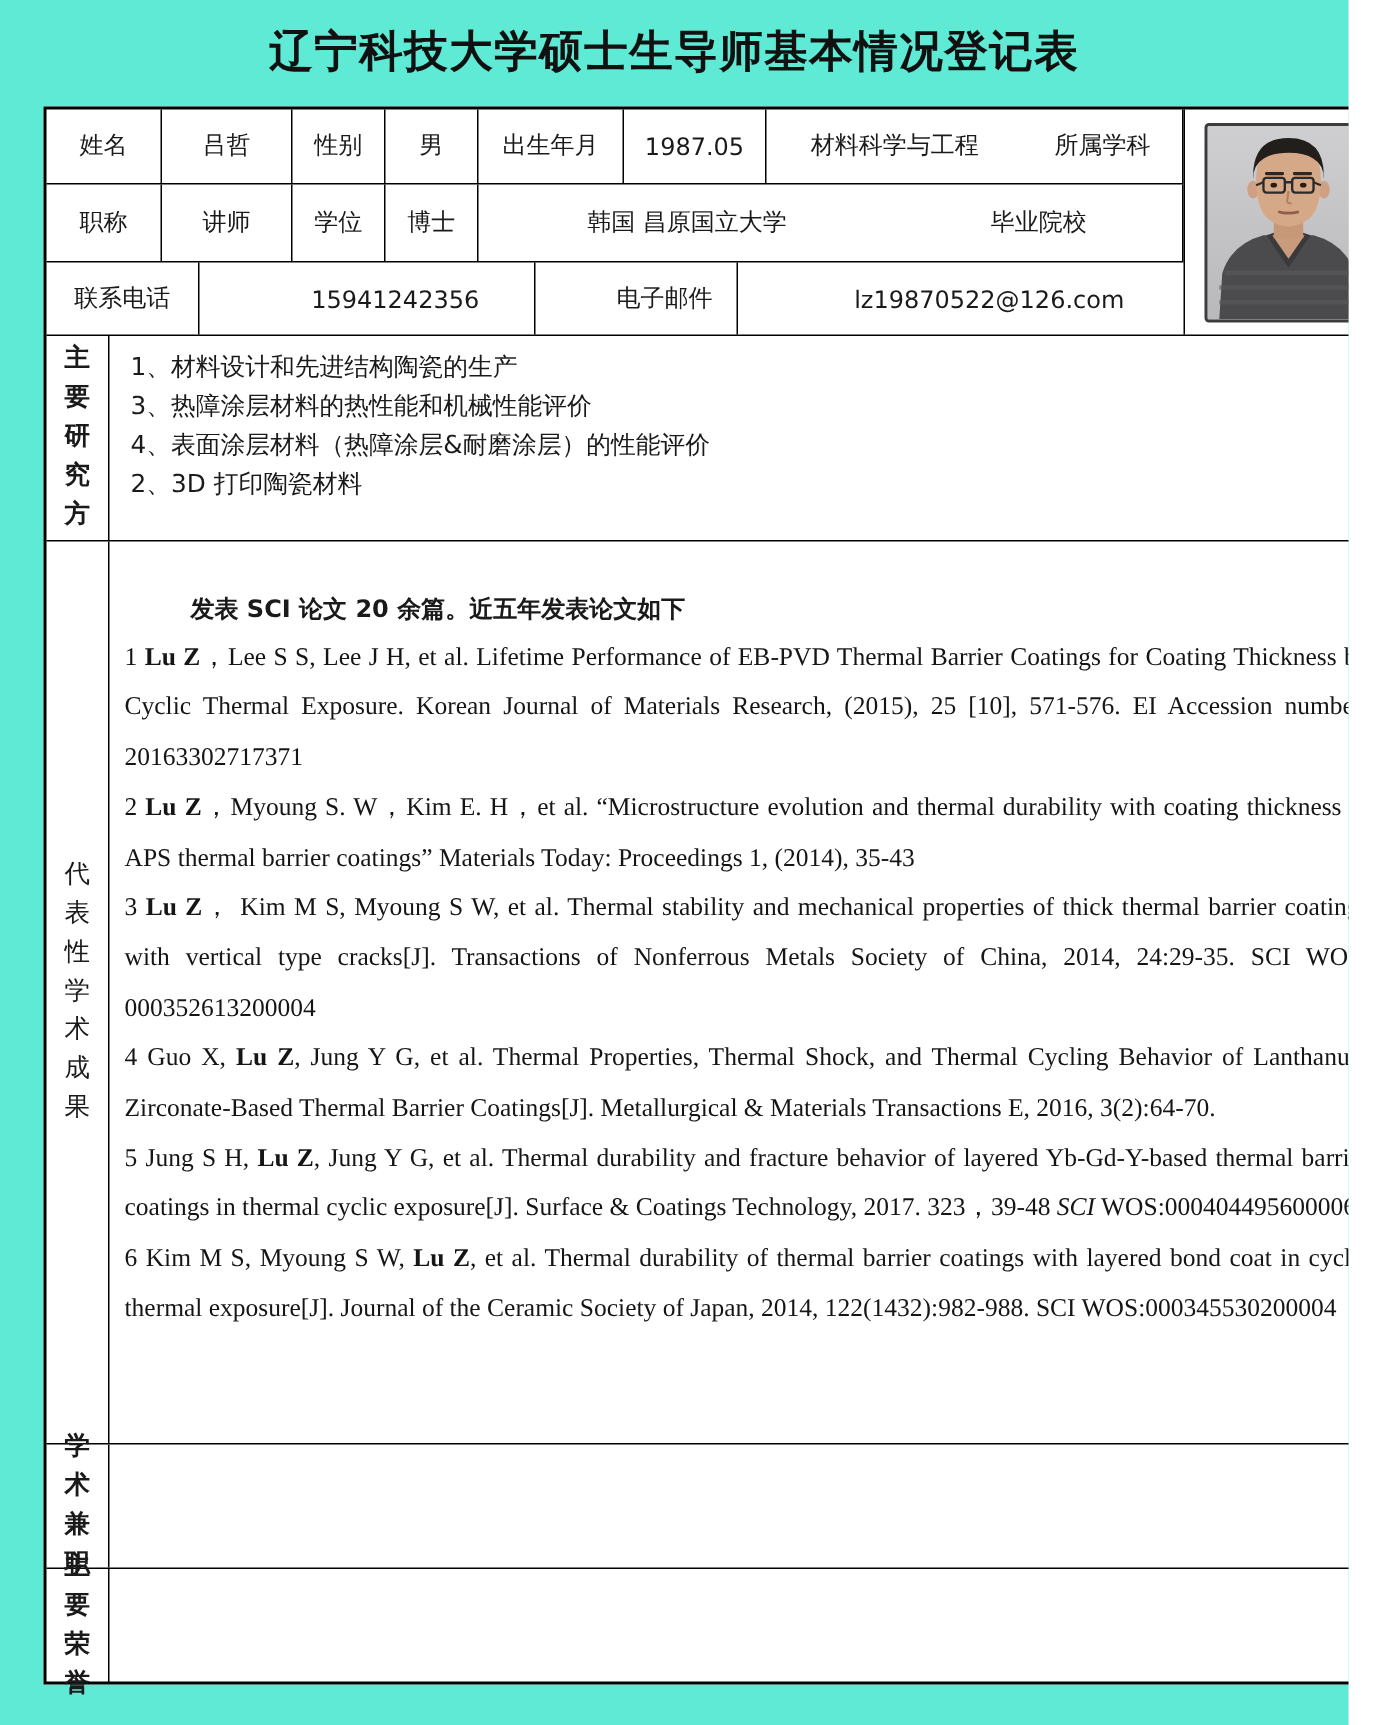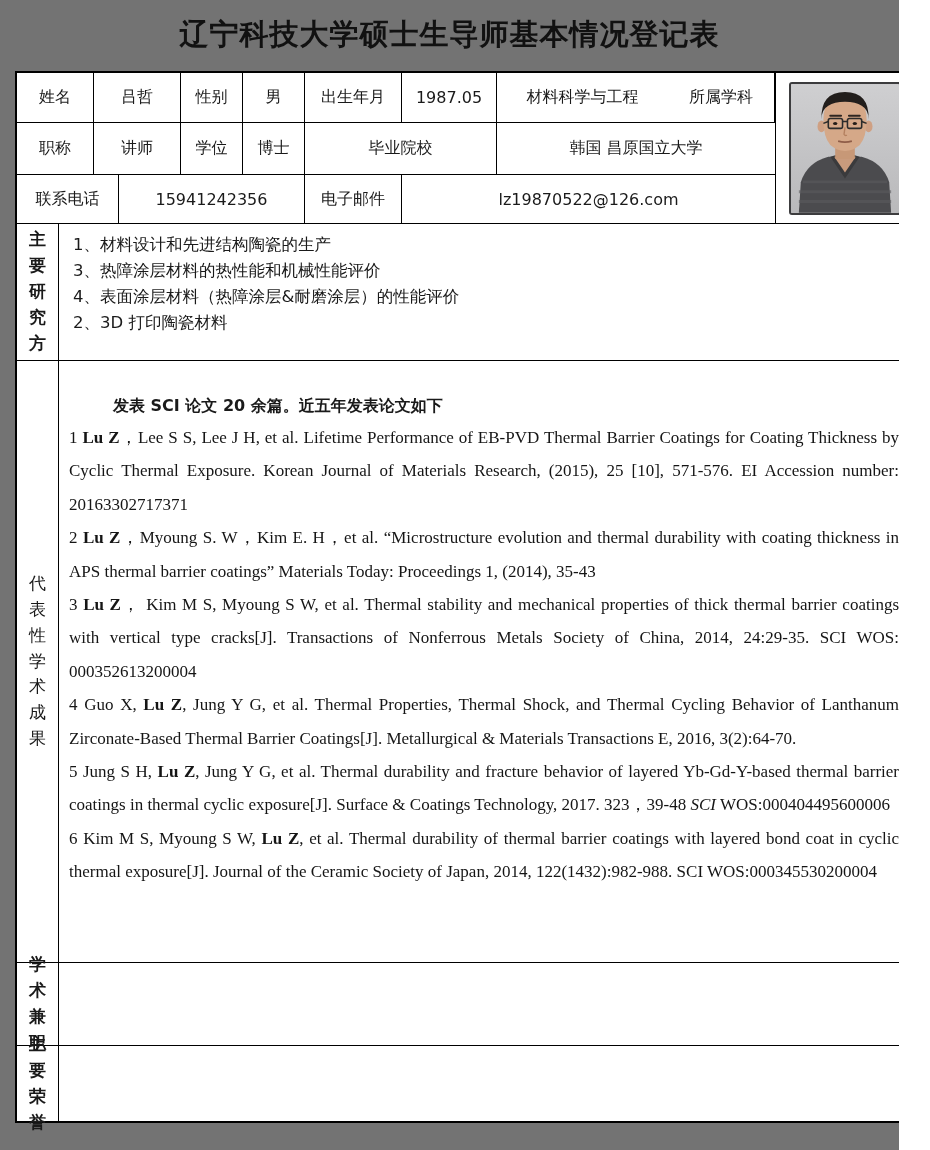--- a/index.html
+++ b/index.html
@@ -1,33 +1,33 @@
 <!DOCTYPE html>
 <html><head>
 <meta charset="utf-8">
 <style>
   * { margin:0; padding:0; box-sizing:border-box; }
   body { background:#ffffff; }
   .sheet {
-    position:relative; width:899px; height:1150px; background:#737373;
+    position:relative; width:899px; height:1150px; background:#5eead4;
     color:#1a1a1a; font-family:"DejaVu Sans", sans-serif; overflow:hidden;
   }
   .title {
     padding-top:15px; text-align:center; font-size:29px; font-weight:bold;
     letter-spacing:1px; color:#111;
   }
   .form {
-    position:absolute; left:15px; top:71px; width:900px; height:1052px;
+    position:absolute; left:29px; top:71px; width:900px; height:1052px;
     border:2px solid #000; background:#fff;
   }
   
   .top { display:flex; border-bottom:1px solid #000; }
   .top-left { width:759px; border-right:1px solid #000; }
   .trow { display:flex; border-bottom:1px solid #000; }
-  .trow:last-child { border-bottom:none; }
+  .trow:last-child { border-bottom:none;gap:38px; }
   .cell {
     border-right:1px solid #000; display:flex; align-items:center;
     justify-content:center; font-size:16px; text-align:center; padding:2px;
   }
   .cell.last { border-right:none; flex:1; }
   .photo-cell { flex:1; display:flex; align-items:center; justify-content:center; }
   .photo-frame {
     width:112px; height:133px; border:2px solid #3c3c3e; border-radius:3px;
     overflow:hidden; background:#c7c7c9;
   }
@@ -75,22 +75,22 @@
           <div class="cell" style="width:95px">1987.05</div>
           <div class="cell last">材料科学与工程</div>
           <div class="cell" style="width:107px">所属学科</div>
         </div>
 
         <div class="trow" style="height:52px">
           <div class="cell" style="width:77px">职称</div>
           <div class="cell" style="width:87px">讲师</div>
           <div class="cell" style="width:62px">学位</div>
           <div class="cell" style="width:62px">博士</div>
+          <div class="cell last">韩国  昌原国立大学</div>
           <div class="cell" style="width:192px">毕业院校</div>
-          <div class="cell last">韩国  昌原国立大学</div>
         </div>
 
         <div class="trow" style="height:48px">
           <div class="cell" style="width:102px">联系电话</div>
           <div class="cell" style="width:186px">15941242356</div>
           <div class="cell" style="width:97px">电子邮件</div>
           <div class="cell last">lz19870522@126.com</div>
         </div>
 
       </div>

